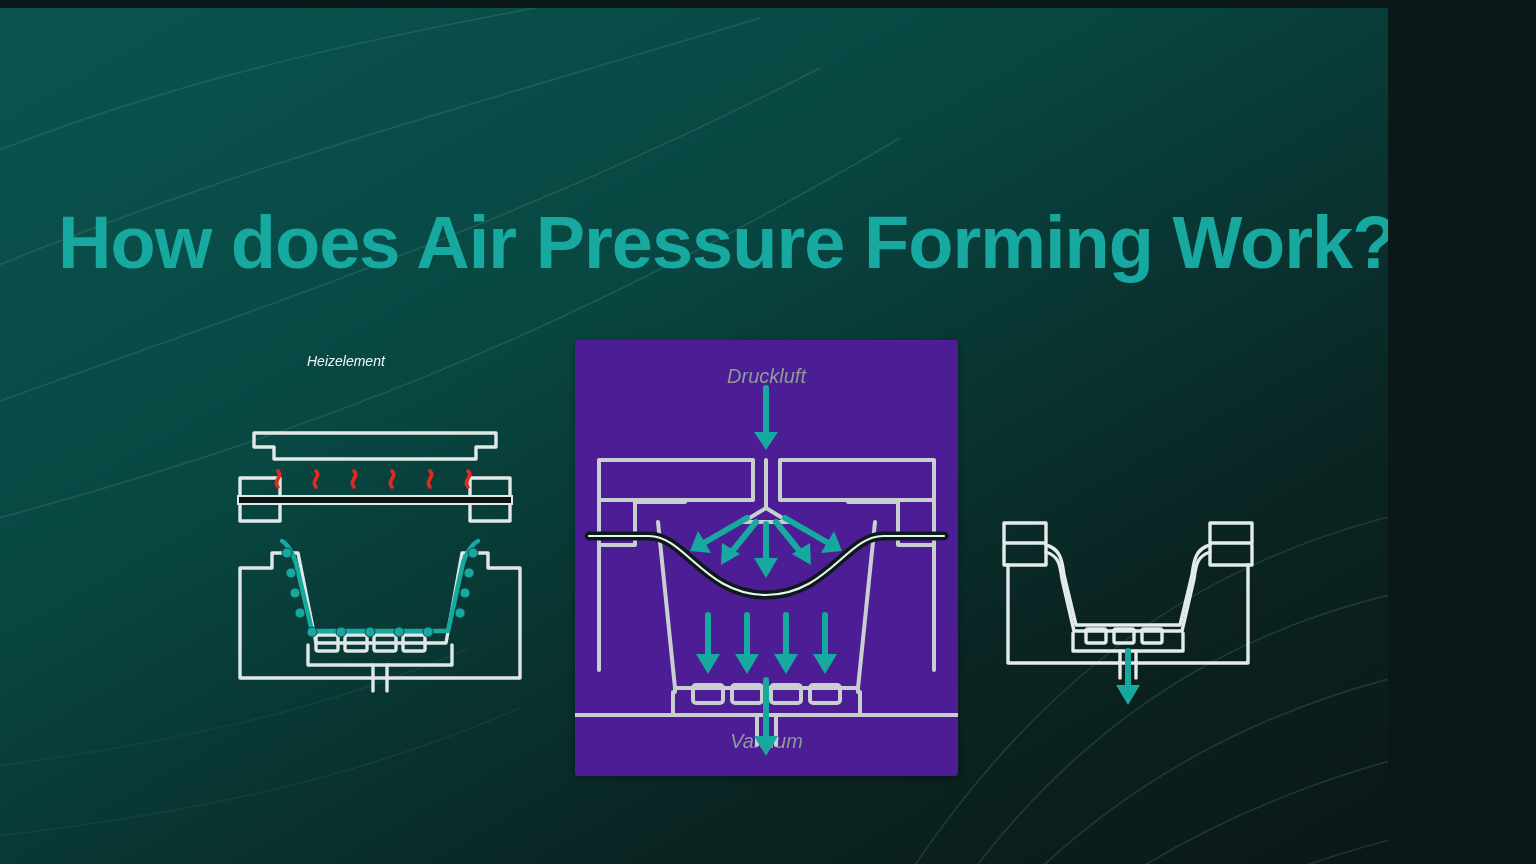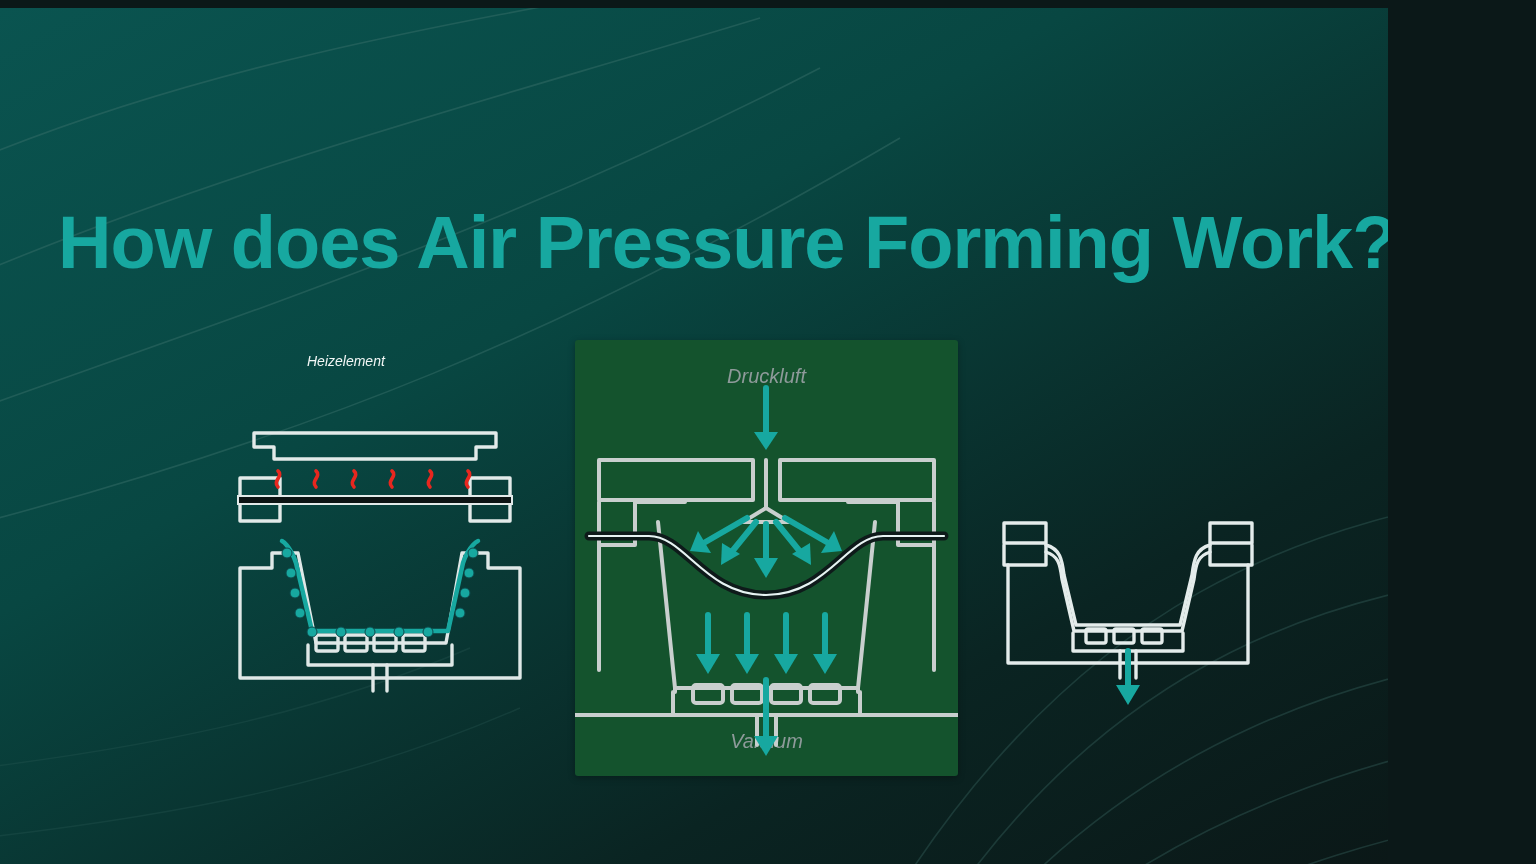--- a/index.html
+++ b/index.html
@@ -53,21 +53,21 @@
     position: absolute;
   }
   #left-stage  { left: 230px; top: 405px; }
   #right-stage { left: 980px; top: 495px; }
   #center-panel {
     position: absolute;
     left: 575px;
     top: 332px;
     width: 383px;
     height: 436px;
-    background: #14532d;
+    background: #4c1d95;
     border-radius: 3px;
     box-shadow: 0 2px 7px rgba(0,0,0,0.30);
     overflow: hidden;
   }
   #center-svg { position: absolute; left: 0; top: 0; }
   .panel-label {
     position: absolute;
     width: 100%;
     text-align: center;
     font-size: 20px;

